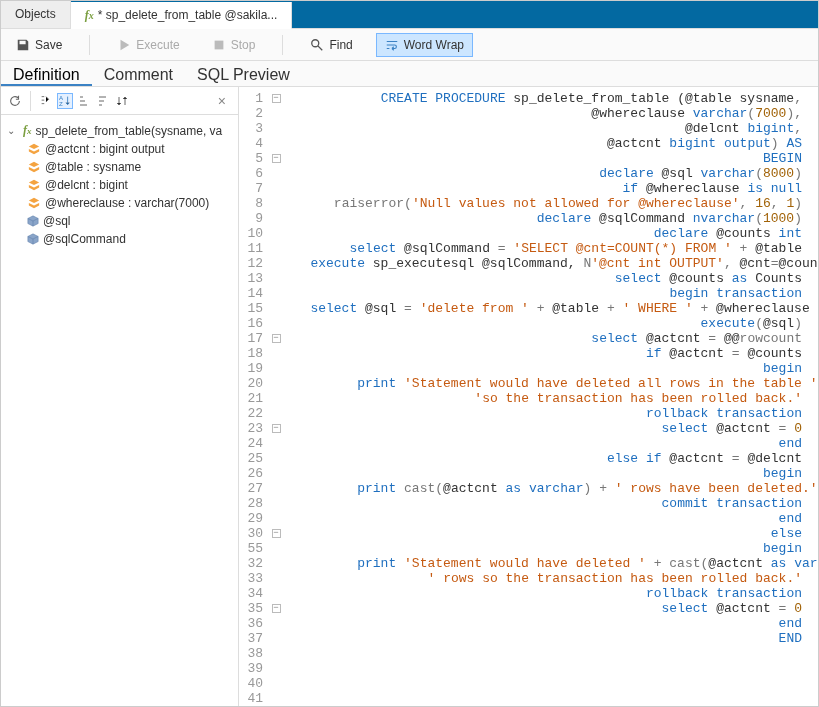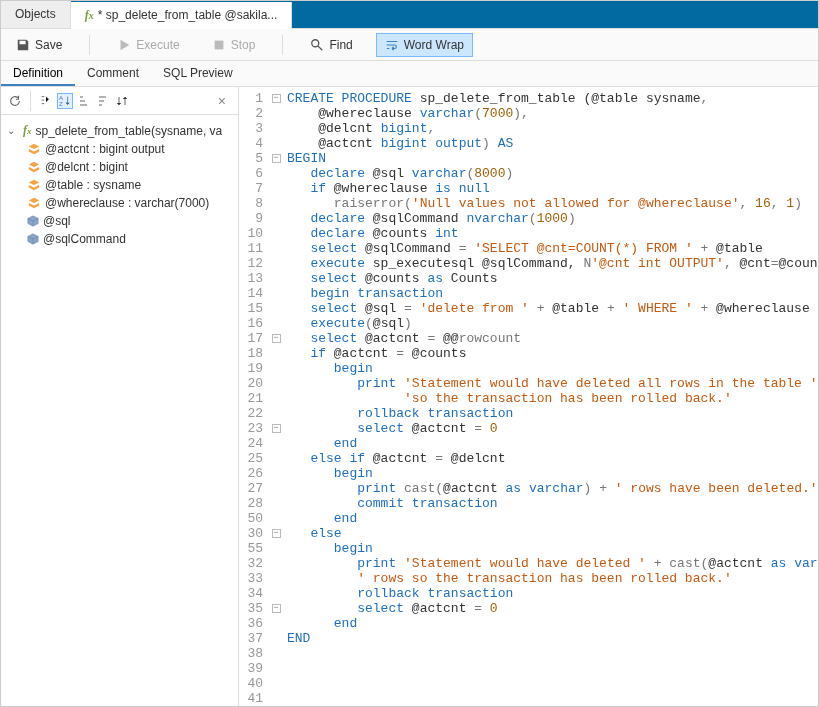--- a/index.html
+++ b/index.html
@@ -8,39 +8,39 @@
   .top-tab { padding: 6px 14px; cursor: pointer; border-right: 1px solid #ddd; background: #eee; }
   .top-tab.active { background: #fff; border-bottom: 1px solid #fff; position: relative; top: 1px; }
   .top-tab .fx { font-family: Georgia, serif; font-style: italic; color: #7a9e3f; font-weight: bold; margin-right: 4px; }
   .toolbar { display: flex; align-items: center; height: 32px; padding: 0 6px; border-bottom: 1px solid #ddd; background: #fafafa; gap: 14px; }
   .tb-btn { display: inline-flex; align-items: center; gap: 5px; padding: 4px 8px; cursor: pointer; border: 1px solid transparent; }
   .tb-btn.disabled { color: #aaa; }
   .tb-btn.toggled { background: #cce6ff; border: 1px solid #7ab8ff; }
   .tb-sep { width: 1px; height: 20px; background: #ddd; margin: 0 4px; }
   .ico { width: 14px; height: 14px; display: inline-block; }
   .sub-tabs { display: flex; border-bottom: 1px solid #ddd; height: 26px; background: #fafafa; }
-  .sub-tab { padding: 5px 12px; cursor: pointer; font-size: 12px; }
+  .sub-tab { padding: 5px 12px; cursor: pointer; font-size: 16px; }
   .sub-tab.active { border-bottom: 2px solid #3b82c4; color: #000; }
   .main { display: flex; height: calc(707px - 28px - 32px - 26px); }
   .left-pane { width: 238px; border-right: 1px solid #ddd; display: flex; flex-direction: column; background: #fff; flex-shrink: 0; }
   .left-toolbar { display: flex; align-items: center; height: 28px; border-bottom: 1px solid #ddd; padding: 0 6px; gap: 3px; }
   .lt-ico { width: 16px; height: 16px; display: inline-flex; align-items: center; justify-content: center; cursor: pointer; color: #666; }
   .lt-ico.active { border: 1px solid #7ab8ff; background: #e4f0ff; }
   .outline { padding: 6px 0; overflow: auto; flex: 1; }
   .tree-row { display: flex; align-items: center; padding: 2px 6px; gap: 4px; font-size: 12px; white-space: nowrap; cursor: default; }
   .expander { width: 12px; color: #666; font-size: 10px; cursor: pointer; }
   .tree-row .fx { font-family: Georgia, serif; font-style: italic; color: #7a9e3f; font-weight: bold; }
   .param-ico { width: 14px; height: 12px; }
   .cube-ico { width: 12px; height: 12px; }
   .child { padding-left: 26px; }
   .code-pane { flex: 1; display: flex; font-family: Consolas, "Courier New", monospace; font-size: 13px; line-height: 15px; overflow: hidden; background: #fff; }
   .gutter { width: 30px; text-align: right; color: #999; padding: 4px 6px 4px 0; user-select: none; background: #fff; }
   .fold-col { width: 14px; padding: 4px 0; color: #999; font-size: 9px; line-height: 15px; text-align: center; user-select: none; }
   .fold { border: 1px solid #bbb; width: 9px; height: 9px; display: inline-flex; align-items: center; justify-content: center; line-height: 7px; font-size: 9px; cursor: pointer; color: #888; }
-  .code { padding: 4px 4px 4px 4px; white-space: pre; overflow: hidden; flex: 1; }
+  .code { padding: 4px 16px 4px 4px; white-space: pre; overflow: hidden; flex: 1; text-align: right; }
   .kw { color: #1f6fbf; }
   .ty { color: #1f6fbf; }
   .str { color: #c55a11; }
   .num { color: #a16207; }
   .fn { color: #777; }
   .op { color: #777; }
   .id { color: #333; }
   .close-x { margin-left: auto; color: #888; cursor: pointer; font-size: 14px; padding: 0 6px; }
 </style>
 </head>
@@ -143,27 +143,27 @@
           <div class="tree-row child">
             <svg class="param-ico" viewBox="0 0 16 14">
               <path fill="#f4a340" d="M2 4l6-3 6 3-6 3-6-3zm0 3l6 3 6-3v3l-6 3-6-3V7z"></path>
             </svg>
             <span>@actcnt : bigint output</span>
           </div>
           <div class="tree-row child">
             <svg class="param-ico" viewBox="0 0 16 14">
               <path fill="#f4a340" d="M2 4l6-3 6 3-6 3-6-3zm0 3l6 3 6-3v3l-6 3-6-3V7z"></path>
             </svg>
+            <span>@table : sysname</span>
+          </div>
+          <div class="tree-row child">
+            <svg class="param-ico" viewBox="0 0 16 14">
+              <path fill="#f4a340" d="M2 4l6-3 6 3-6 3-6-3zm0 3l6 3 6-3v3l-6 3-6-3V7z"></path>
+            </svg>
             <span>@delcnt : bigint</span>
-          </div>
-          <div class="tree-row child">
-            <svg class="param-ico" viewBox="0 0 16 14">
-              <path fill="#f4a340" d="M2 4l6-3 6 3-6 3-6-3zm0 3l6 3 6-3v3l-6 3-6-3V7z"></path>
-            </svg>
-            <span>@table : sysname</span>
           </div>
           <div class="tree-row child">
             <svg class="param-ico" viewBox="0 0 16 14">
               <path fill="#f4a340" d="M2 4l6-3 6 3-6 3-6-3zm0 3l6 3 6-3v3l-6 3-6-3V7z"></path>
             </svg>
             <span>@whereclause : varchar(7000)</span>
           </div>
           <div class="tree-row child">
             <svg class="cube-ico" viewBox="0 0 14 14">
               <path fill="#8aa5c9" d="M7 1l6 3v6l-6 3-6-3V4l6-3z" stroke="#5a7ba8" stroke-width="0.6"></path>
@@ -205,21 +205,21 @@
         <div>19</div>
         <div>20</div>
         <div>21</div>
         <div>22</div>
         <div>23</div>
         <div>24</div>
         <div>25</div>
         <div>26</div>
         <div>27</div>
         <div>28</div>
-        <div>50</div>
+        <div>29</div>
         <div>30</div>
         <div>55</div>
         <div>32</div>
         <div>33</div>
         <div>34</div>
         <div>35</div>
         <div>36</div>
         <div>37</div>
         <div>38</div>
         <div>39</div>

